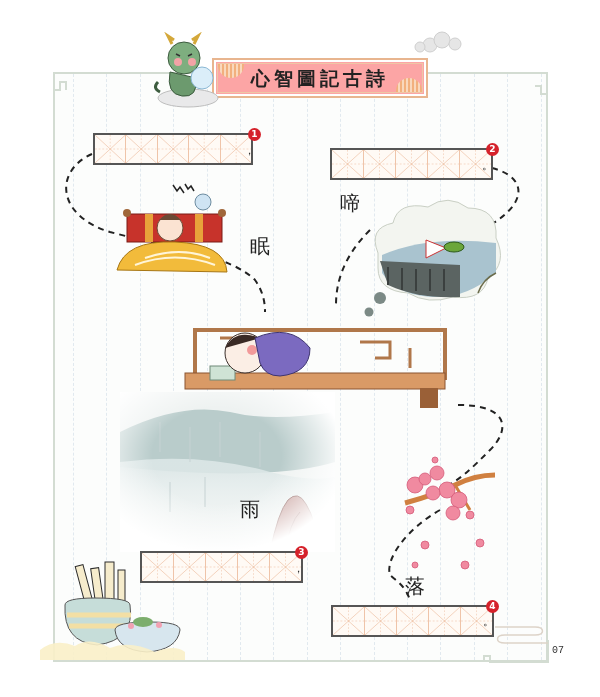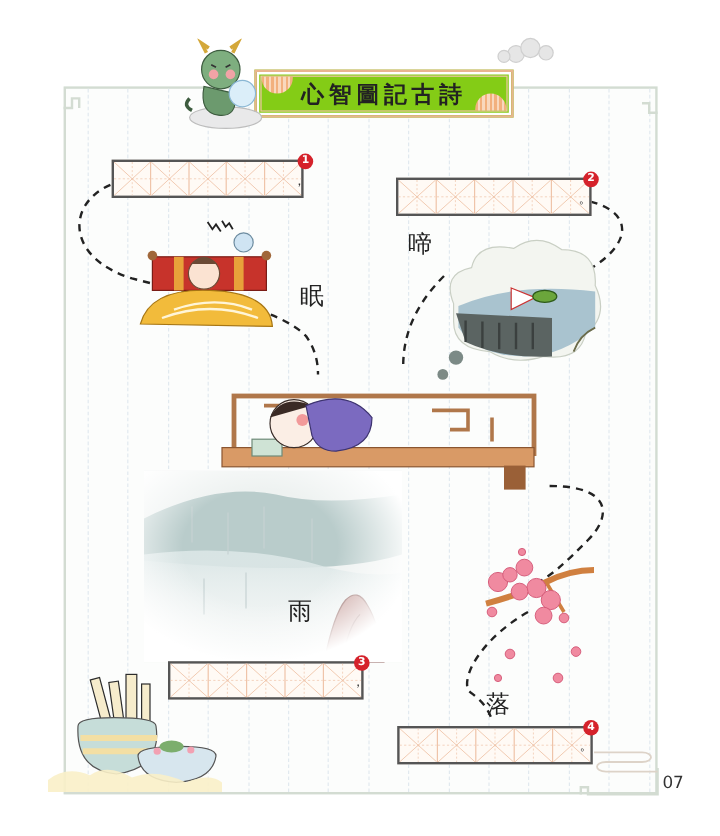--- a/index.html
+++ b/index.html
@@ -4,38 +4,38 @@
 <style>
   html, body { margin:0; padding:0; }
   body { width:600px; height:697px; background:#ffffff; position:relative; overflow:hidden;
          font-family:"DejaVu Sans", sans-serif; }
   .abs { position:absolute; }
   
   .frame { position:absolute; left:53px; top:72px; width:495px; height:590px;
            border:2px solid #d3dcd2; border-radius:0; box-sizing:border-box; background:#fcfdfc; }
   .vline { position:absolute; top:74px; height:586px; width:0; border-left:1.5px dashed #e1e9ef; }
   
-  .banner { position:absolute; left:212px; top:58px; width:216px; height:40px; background:#84cc16;
+  .banner { position:absolute; left:212px; top:58px; width:216px; height:40px; background:#fca5a5;
             border:2px solid #e8b58f; box-sizing:border-box; box-shadow:0 0 0 2px #fff inset; }
   .banner .inner { position:absolute; left:3px; top:3px; right:3px; bottom:3px; border:1px solid #efc6a6; }
   .banner-title { position:absolute; left:0; right:0; top:6px; text-align:center; font-size:19px;
                   font-weight:bold; letter-spacing:4px; color:#222; font-family:"DejaVu Serif", serif; }
   .fan { position:absolute; width:26px; height:14px; border-radius:14px 14px 0 0;
          background:repeating-linear-gradient(90deg,#f2b07d 0 2px,#f9d8bd 2px 4px); }
   
   .wbox { position:absolute; height:32px; border:2px solid #555; background:#fffaf5; box-sizing:border-box;
           display:flex; }
   .cell { flex:1; position:relative; border-right:1px solid #efc4a9; }
   .cell:last-child { border-right:none; }
   .cell svg { position:absolute; left:0; top:0; width:100%; height:100%; }
   .badge { position:absolute; width:13px; height:13px; border-radius:50%; background:#d5222b; color:#fff;
            font-size:9px; line-height:13px; text-align:center; font-weight:bold; }
   .punct { position:absolute; font-size:11px; color:#333; }
   .hanzi { position:absolute; font-size:20px; color:#222; font-family:"DejaVu Sans", sans-serif; }
-  .pagenum { position:absolute; font-size:14px; color:#333; }
+  .pagenum { position:absolute; font-size:10px; color:#333;font-family:Liberation Mono, monospace; }
   svg.overlay { position:absolute; left:0; top:0; width:600px; height:697px; pointer-events:none; }
 </style>
 </head>
 <body>
 
 <div class="frame"></div>
 <div id="vlines">
     <div class="vline" style="left: 73px;"></div>
     <div class="vline" style="left: 106px;"></div>
     <div class="vline" style="left: 140px;"></div>

